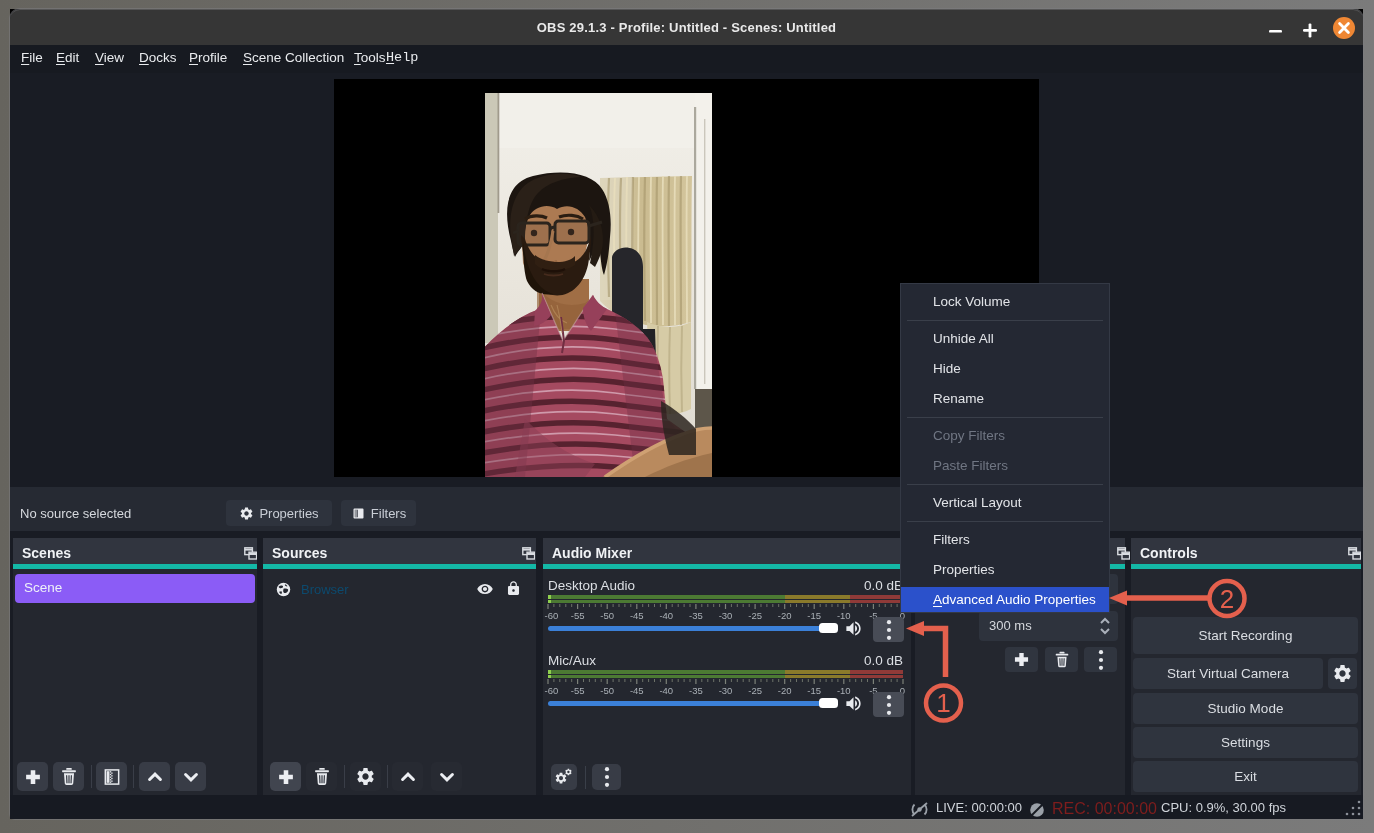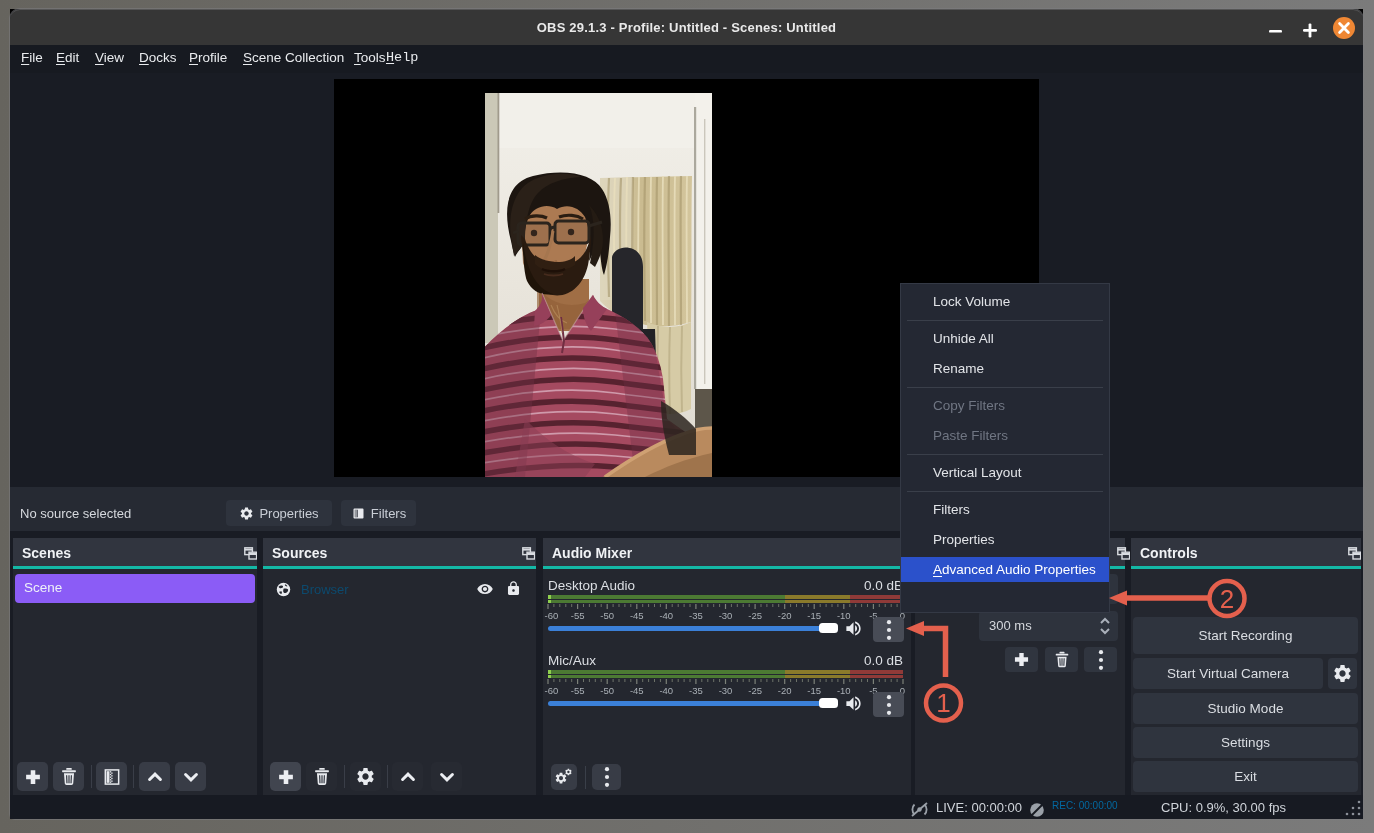--- a/index.html
+++ b/index.html
@@ -17,21 +17,21 @@
   #menubar { position:absolute; left:10px; top:45px; width:1353px; height:28px; background:#171a21; }
   .mi { position:absolute; top:5px; font-size:13.5px; color:#e9ebee; }
   .mi u { text-decoration:underline; text-underline-offset:2px; }
   #webcam { filter: blur(0.45px); }
   #preview { position:absolute; left:10px; top:73px; width:1353px; height:414px; background:#191c24; }
   #canvas { position:absolute; left:334px; top:79px; width:705px; height:398px; background:#000; }
   #toolbar { position:absolute; left:10px; top:487px; width:1353px; height:44px; background:#262a33; }
   .tbtn { position:absolute; top:500px; height:26px; background:#2e333d; border-radius:4px;
       color:#c9ced6; font-size:13px; display:flex; align-items:center; justify-content:center; gap:5px;}
   .panel-h { position:absolute; top:538px; height:31px; background:#31353f;
-      border-bottom:3px solid #14b8a6; color:#f0f2f5; font-weight:bold; font-size:14px;
+      border-bottom:5px solid #14b8a6; color:#f0f2f5; font-weight:bold; font-size:14px;
       line-height:30px; padding-left:9px; }
   .panel-b { position:absolute; top:569px; height:226px; background:#24272f; }
   .ibtn { position:absolute; width:31px; height:29px; background:#383c46; border-radius:5px;
       display:flex; align-items:center; justify-content:center; }
   .vsep { position:absolute; width:1px; height:23px; top:765px; background:#3a3e48; }
   .ctlbtn { position:absolute; left:1133px; width:225px; height:31px; background:#2f343e;
       border-radius:4px; color:#dbdee3; font-size:13.5px; display:flex; align-items:center;
       justify-content:center; }
   .mlabel { position:absolute; font-size:13.5px; color:#dcdfe4; }
   .menu-item { height:30px; line-height:30px; padding-left:32px; font-size:13.5px; color:#e2e4e8; }
@@ -651,28 +651,29 @@
     <g fill="#8a8f98">
       <circle cx="15" cy="3" r="1.3"></circle>
       <circle cx="15" cy="9" r="1.3"></circle>
       <circle cx="15" cy="15" r="1.3"></circle>
       <circle cx="9" cy="9" r="1.3"></circle>
       <circle cx="9" cy="15" r="1.3"></circle>
       <circle cx="3" cy="15" r="1.3"></circle>
     </g>
   </svg>
   <span class="abs" style="left:936px; top:800px; font-size:13px; color:#cfd3d9;">LIVE: 00:00:00</span>
-  <span class="abs" style="left:1052px; top:800px; font-size:10px; color:#0369a1;">REC: 00:00:00</span>
+  <span class="abs" style="left:1052px; top:800px; font-size:16px; color:#7f1d1d;">REC: 00:00:00</span>
   <span class="abs" style="left:1161px; top:800px; font-size:13px; color:#cfd3d9;">CPU: 0.9%, 30.00 fps</span>
 
   <div class="abs" style="left:900px; top:283px; width:210px; height:330px; background:#242833; border:1px solid #343945; z-index:50;">
     <div style="height:3px;"></div>
     <div class="menu-item">Lock Volume</div>
     <div class="menu-sep"></div>
     <div class="menu-item">Unhide All</div>
+    <div class="menu-item">Hide</div>
     <div class="menu-item">Rename</div>
     <div class="menu-sep"></div>
     <div class="menu-item" style="color:#707683;">Copy Filters</div>
     <div class="menu-item" style="color:#707683;">Paste Filters</div>
     <div class="menu-sep"></div>
     <div class="menu-item">Vertical Layout</div>
     <div class="menu-sep"></div>
     <div class="menu-item">Filters</div>
     <div class="menu-item">Properties</div>
     <div class="menu-item" style="background:#2b51cb; color:#fff; height:25px; line-height:25px; margin-top:2px;"><u style="text-underline-offset:2px;">A</u>dvanced Audio Properties</div>

